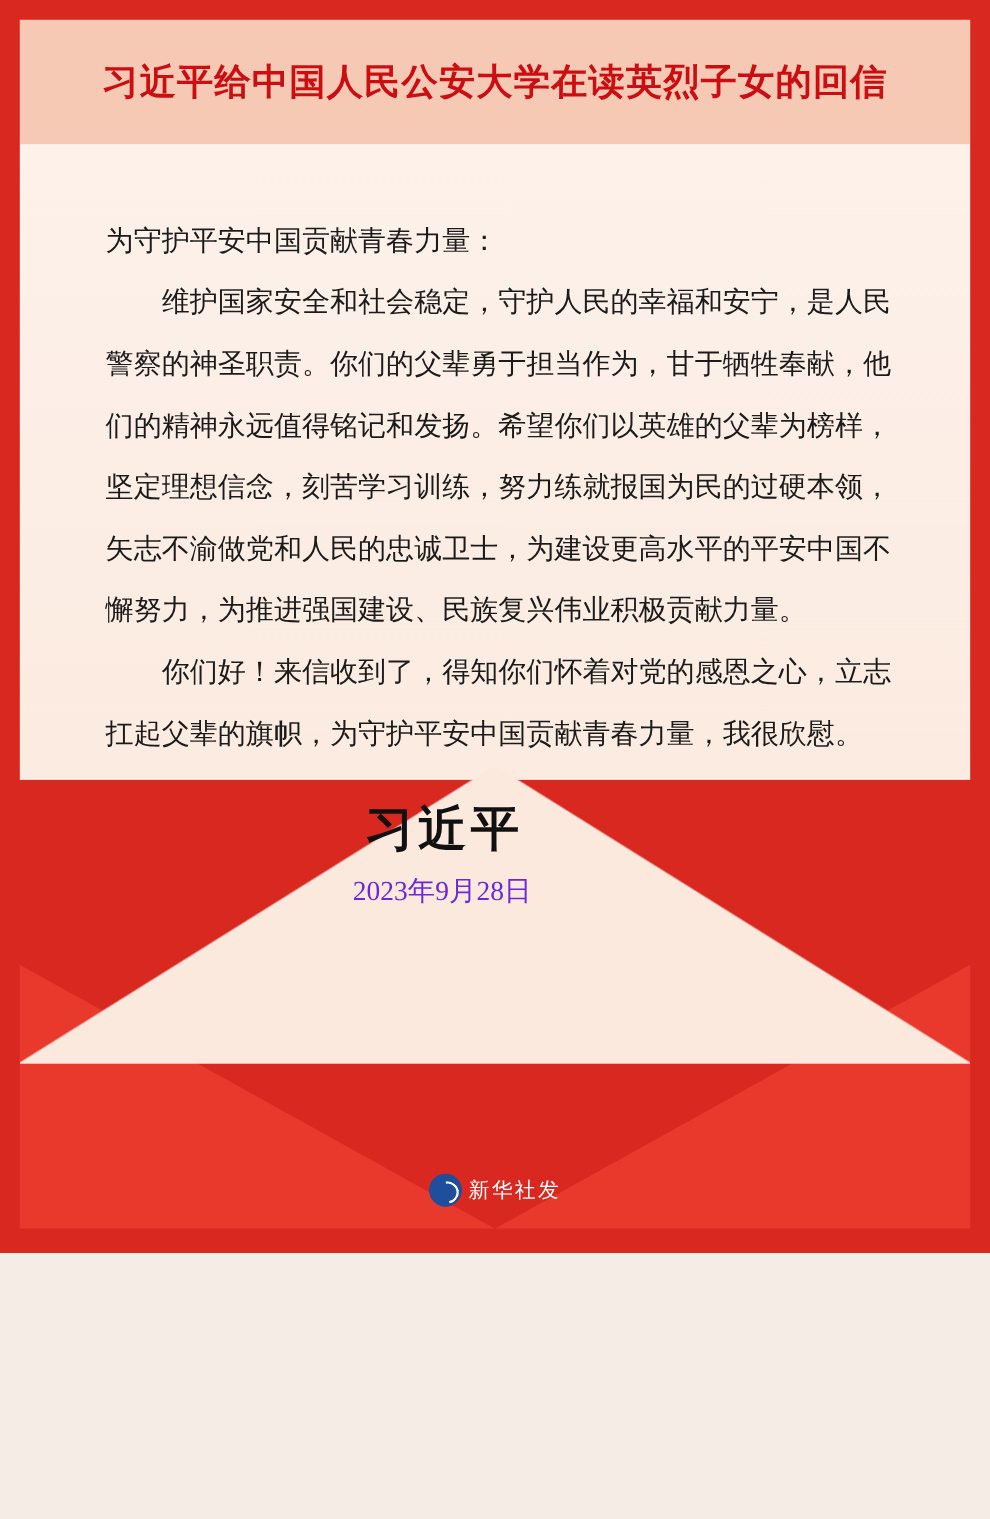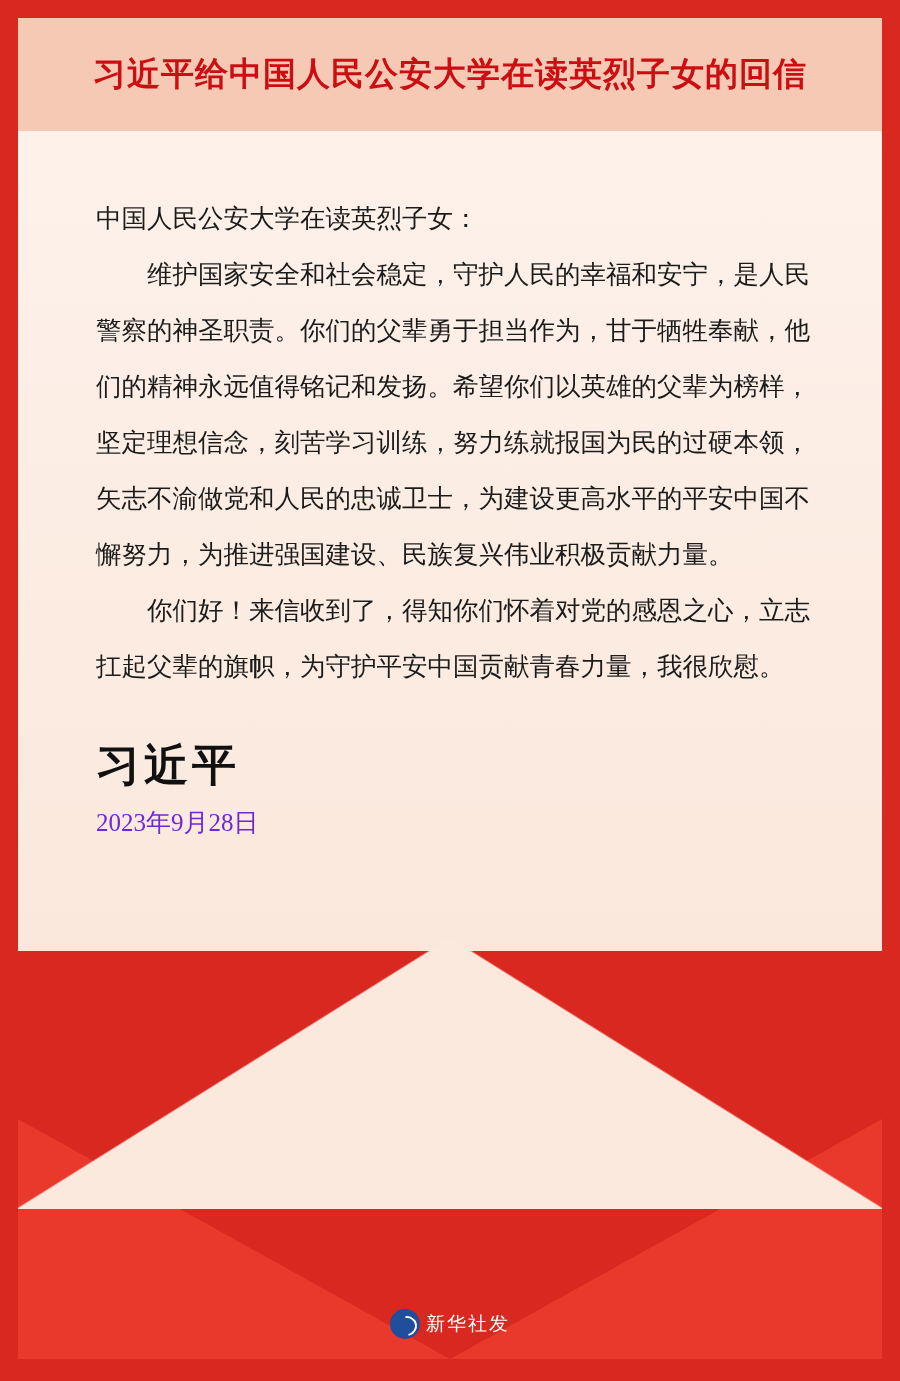--- a/index.html
+++ b/index.html
@@ -9,21 +9,21 @@
   body {
     width: 900px;
     height: 1381px;
     background: #f6ece6;
     font-family: "Liberation Serif", serif;
     overflow: hidden;
   }
   .poster {
     position: relative;
     width: 900px;
-    height: 1381px;
+    height: 1139px;
     background: #f7ebe5;
     overflow: hidden;
   }
 
   
   .frame-left {
     position: absolute;
     left: 0; top: 0;
     width: 18px; height: 1381px;
     background: #d9281f;
@@ -145,22 +145,22 @@
   }
   .para {
     font-size: 25.5px;
     line-height: 56px;
     color: #1b1b1b;
     text-indent: 51px;
     text-align: justify;
     font-family: "Liberation Serif", serif;
   }
   .signature {
-    margin-top: 44px;
-    text-align: left;
+    margin-top: 32px;
+    text-align: center;
     padding-right: 98px;
   }
   .sign-name {
     font-family: "Liberation Serif", serif;
     font-size: 44px;
     font-weight: bold;
     letter-spacing: 4px;
     color: #111;
     line-height: 54px;
   }
@@ -227,21 +227,21 @@
   <div class="frame-left"></div>
   <div class="frame-right"></div>
   <div class="frame-top"></div>
   <div class="frame-bottom"></div>
 
   <div class="title-band">
     <div class="title-text">习近平给中国人民公安大学在读英烈子女的回信</div>
   </div>
 
   <div class="content">
-    <div class="salutation">中国人民公安大学在读英烈子女：</div>
+    <div class="salutation">为守护平安中国贡献青春力量：</div>
     <div class="para">维护国家安全和社会稳定，守护人民的幸福和安宁，是人民警察的神圣职责。你们的父辈勇于担当作为，甘于牺牲奉献，他们的精神永远值得铭记和发扬。希望你们以英雄的父辈为榜样，坚定理想信念，刻苦学习训练，努力练就报国为民的过硬本领，矢志不渝做党和人民的忠诚卫士，为建设更高水平的平安中国不懈努力，为推进强国建设、民族复兴伟业积极贡献力量。</div>
     <div class="para">你们好！来信收到了，得知你们怀着对党的感恩之心，立志扛起父辈的旗帜，为守护平安中国贡献青春力量，我很欣慰。</div>
 
     <div class="signature">
       <div class="sign-name">习近平</div>
       <div class="sign-date">2023年9月28日</div>
     </div>
   </div>
 
   <div class="footer">

